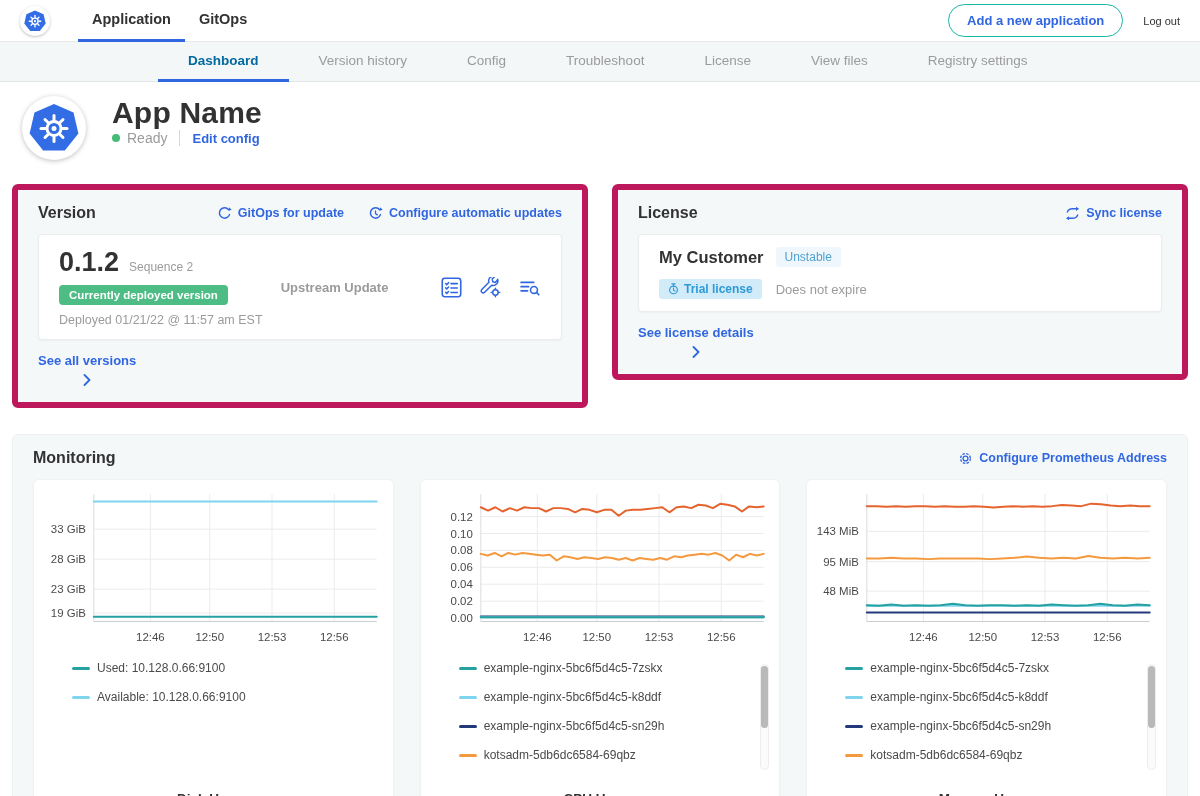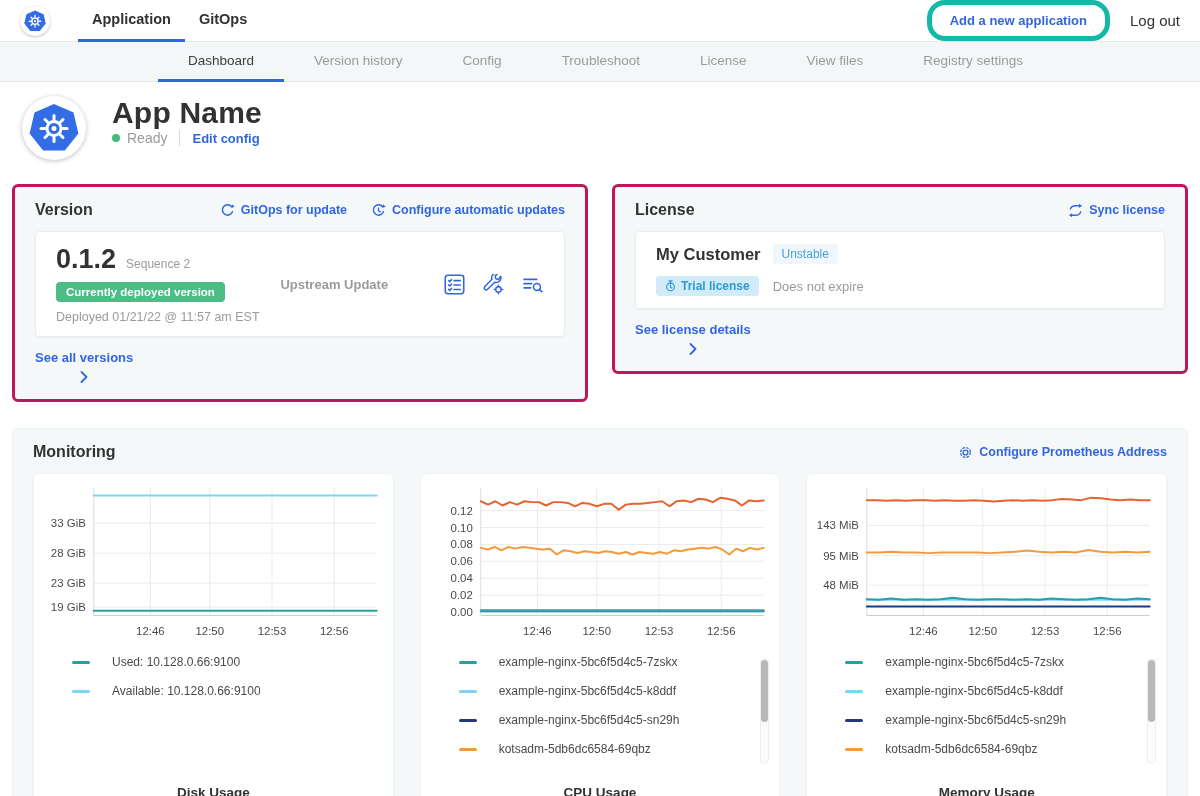--- a/index.html
+++ b/index.html
@@ -9,42 +9,42 @@
   }
   .page { width:1200px; height:796px; position:relative; }
 
   
   .topnav { height:42px; display:flex; align-items:center; padding:0 20px 0 20px; border-bottom:1px solid #e8e8e8; background:#fff; }
   .brand-badge { width:30px; height:30px; border-radius:50%; background:#fff; box-shadow:0 1px 3px rgba(0,0,0,.25); display:flex; align-items:center; justify-content:center; margin-right:28px; }
   .topnav-tabs { display:flex; height:42px; }
   .topnav-tab { display:flex; align-items:center; height:42px; padding:0 14px; font-size:14.5px; font-weight:bold; color:#323232; border-bottom:3px solid transparent; cursor:pointer; }
   .topnav-tab.active { border-bottom-color:#3066e0; }
   .topnav-right { margin-left:auto; display:flex; align-items:center; gap:20px; }
-  .add-app-btn { background:#fff; border:5px solid #14b8a6; color:#3066e0; font-size:13px; font-weight:bold; padding:8px 18px; border-radius:18px; cursor:pointer; font-family:inherit;text-align:right; }
-  .logout { font-size:15px; color:#323232; cursor:pointer; }
+  .add-app-btn { background:#fff; border:1px solid #14b8a6; color:#3066e0; font-size:13px; font-weight:bold; padding:8px 18px; border-radius:18px; cursor:pointer; font-family:inherit;text-align:right; }
+  .logout { font-size:11px; color:#323232; cursor:pointer; }
 
   
   .subnav { height:40px; background:#f4f7f8; border-bottom:1px solid #e2e6e8; display:flex; padding-left:158px; }
   .subnav-tab { display:flex; align-items:center; height:40px; padding:0 30px; font-size:13.5px; color:#9b9b9b; border-bottom:3px solid transparent; cursor:pointer; }
-  .subnav-tab.active { color:#404040; font-weight:normal; border-bottom-color:#3066e0; }
+  .subnav-tab.active { color:#0369a1; font-weight:bold; border-bottom-color:#3066e0; }
 
   
   .app-header { display:flex; align-items:flex-start; padding:14px 22px 12px; }
   .app-avatar { width:64px; height:64px; border-radius:50%; background:#fff; box-shadow:0 1px 5px rgba(0,0,0,.25); display:flex; align-items:center; justify-content:center; margin-right:26px; }
   .app-title { font-size:30px; font-weight:bold; color:#323232; letter-spacing:.2px; }
   .app-status-row { display:flex; align-items:center; margin-top:0; }
   .status-dot { width:8px; height:8px; border-radius:50%; background:#44bb77; margin-right:7px; }
   .status-text { font-size:14px; color:#9b9b9b; }
   .vdivider { width:1px; height:16px; background:#d8d8d8; margin:0 12px; }
   .link { color:#3066e0; font-weight:bold; cursor:pointer; text-decoration:none; }
   .edit-config { font-size:13px; }
 
   
   .panels-row { display:flex; gap:24px; margin:12px 12px 0; align-items:flex-start; }
-  .panel { background:#f5f8f9; border:3px solid #be185d; border-radius:6px; padding:14px 20px 16px; flex:1; }
+  .panel { background:#f5f8f9; border:6px solid #be185d; border-radius:6px; padding:14px 20px 16px; flex:1; }
   .panel-header { display:flex; align-items:center; justify-content:space-between; margin-bottom:12px; }
   .panel-title { font-size:16px; font-weight:bold; color:#323232; }
   .panel-links { display:flex; align-items:center; gap:24px; }
   .icon-link { display:flex; align-items:center; gap:6px; font-size:12.5px; }
   .inner-card { background:#fff; border:1px solid #e9edee; border-radius:4px; box-shadow:0 1px 2px rgba(0,0,0,.04); padding:12px 20px; }
   .version-inner { display:flex; align-items:center; }
   .version-left { width:46%; }
   .version-number-row { display:flex; align-items:baseline; gap:10px; }
   .version-number { font-size:27px; font-weight:bold; color:#323232; }
   .sequence { font-size:12px; color:#9b9b9b; }
@@ -60,21 +60,21 @@
   .license-row2 { display:flex; align-items:center; gap:14px; margin-top:12px; }
   .trial-badge { display:inline-flex; align-items:center; gap:5px; background:#d2ebf9; color:#2e9ad6; font-size:12px; font-weight:bold; padding:3px 9px; border-radius:3px; }
   .expiry { font-size:13px; color:#9b9b9b; }
 
   
   .monitoring { margin:26px 12px 0; background:#f5f8f9; border:1px solid #eef1f2; border-radius:6px; padding:14px 20px 8px; }
   .charts-row { display:flex; gap:26px; margin-top:10px; }
   .chart-card { background:#fff; border:1px solid #f0f2f3; border-radius:6px; box-shadow:0 1px 2px rgba(0,0,0,.04); flex:1; height:340px; position:relative; padding:10px 8px; }
   .chart-svg { width:100%; display:block; font-family:inherit; }
   .legend { list-style:none; margin-top:10px; padding-left:30px; }
-  .legend li { display:flex; align-items:center; gap:22px; margin-bottom:15px; }
+  .legend li { display:flex; align-items:center; gap:7px; margin-bottom:15px; }
   .legend .dash { width:18px; height:3px; border-radius:2px; flex:0 0 auto; }
   .leg-label { font-size:12px; color:#4a4a4a; }
   .legend-scroll { position:absolute; right:10px; top:184px; width:9px; height:106px; background:#fbfbfb; border:1px solid #ededed; border-radius:5px; display:none; }
   .legend-thumb { width:7px; height:62px; background:#b9b9b9; border-radius:4px; margin:1px auto 0; }
   .chart-title { position:absolute; bottom:12px; left:0; width:100%; text-align:center; font-size:13.5px; font-weight:bold; color:#323232; }
 </style>
 </head>
 <body>
 
 <div class="page">

